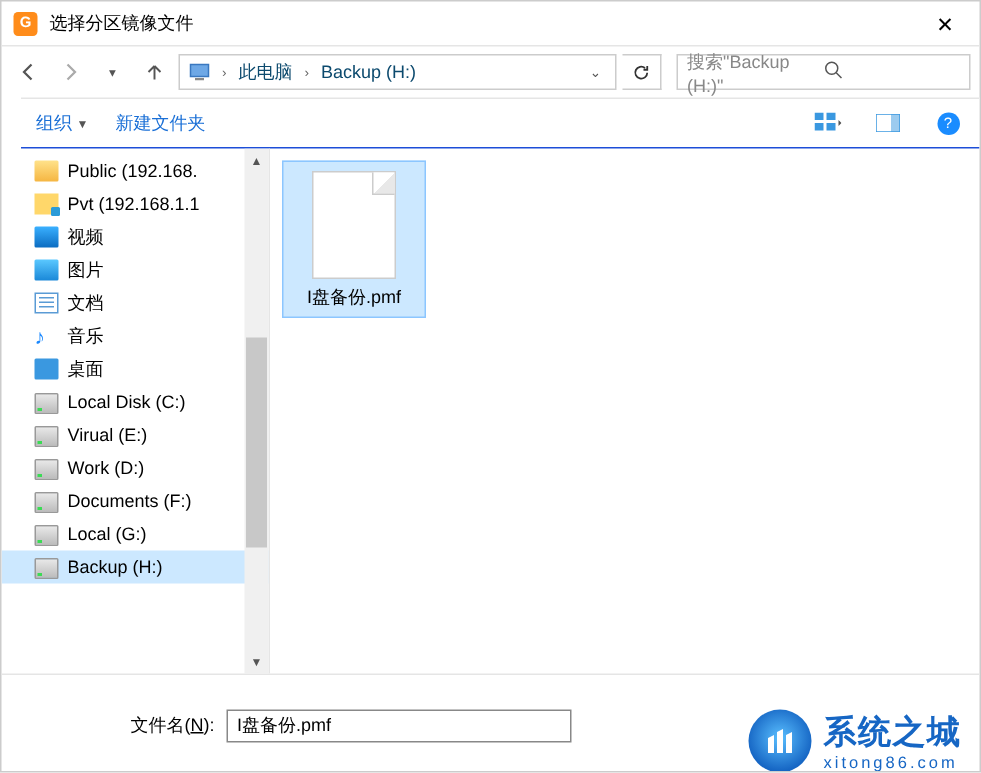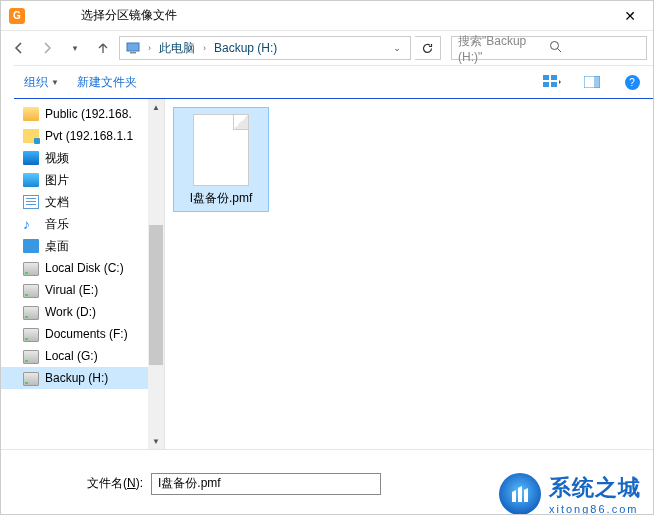--- a/index.html
+++ b/index.html
@@ -1,20 +1,20 @@
 <!DOCTYPE html>
 <html><head>
 <meta charset="utf-8">
 <style>
 * { box-sizing: border-box; margin: 0; padding: 0; font-family: "Microsoft YaHei", "Segoe UI", sans-serif; }
 body { width: 654px; height: 515px; background: #fff; overflow: hidden; font-size: 12px; color: #000; border: 1px solid #ccc; }
 
 .titlebar { height: 30px; display: flex; align-items: center; padding: 0 8px; border-bottom: 1px solid #e5e5e5; }
 .titlebar .app-icon { width: 16px; height: 16px; background: #ff8c1a; border-radius: 3px; display: flex; align-items: center; justify-content: center; color: #fff; font-weight: bold; font-size: 10px; margin-right: 8px; }
-.titlebar .title { flex: 1; font-size: 12px; margin-left: 48px; }
+.titlebar .title { flex: 1; font-size: 12px; }
 .titlebar .close { width: 30px; text-align: center; font-size: 14px; cursor: default; }
 
 .navbar { height: 34px; display: flex; align-items: center; padding: 0 6px; gap: 4px; }
 .nav-btn { width: 24px; height: 24px; display: flex; align-items: center; justify-content: center; color: #555; border-radius: 2px; }
 .addrbar { flex: 1; height: 24px; border: 1px solid #ccc; display: flex; align-items: center; padding: 0 6px; gap: 4px; font-size: 12px; background: #fff; }
 .addrbar .chev { color: #666; font-size: 9px; padding: 0 4px; }
 .addrbar .seg { color: #0c4a6e; }
 .addrbar .spacer { flex: 1; }
 .addr-drop { width: 14px; text-align: center; color: #555; font-size: 9px; }
 .refresh { width: 26px; height: 24px; border: 1px solid #ccc; border-left: none; display: flex; align-items: center; justify-content: center; color: #333; }
@@ -23,21 +23,21 @@
 .searchbox .sicon { color: #555; }
 
 .toolbar { height: 34px; border-top: 1px solid #e5e5e5; border-bottom: 1px solid #1d4ed8; display: flex; align-items: center; padding: 0 10px; gap: 18px; background: #fff; margin-left: 13px; }
 .toolbar .t-btn { color: #1a6fd6; font-size: 12px; display: flex; align-items: center; gap: 3px; }
 .toolbar .drop { font-size: 8px; color: #555; }
 .toolbar .spacer { flex: 1; }
 .toolbar .view-icon { width: 22px; height: 22px; display: flex; align-items: center; justify-content: center; color: #333; }
 .help-icon { width: 15px; height: 15px; border-radius: 50%; background: #1a8cff; color: #fff; font-size: 10px; display: flex; align-items: center; justify-content: center; }
 
 .main { display: flex; height: 350px; }
-.sidebar { width: 164px; border-right: 1px solid #e5e5e5; overflow: hidden; position: relative; }
+.sidebar { width: 179px; border-right: 1px solid #e5e5e5; overflow: hidden; position: relative; }
 .tree { padding: 4px 0; }
 .tree-item { height: 22px; display: flex; align-items: center; padding-left: 22px; gap: 6px; font-size: 12px; white-space: nowrap; }
 .tree-item.sel { background: #cce8ff; }
 .tree-item .ticon { width: 16px; height: 14px; flex-shrink: 0; }
 .ico-pub { background: linear-gradient(#ffe28a,#f5b642); border-radius: 1px; }
 .ico-net { background: #ffd76a; position: relative; }
 .ico-net::after { content: ""; position: absolute; right: -1px; bottom: -1px; width: 6px; height: 6px; background: #2b9bd8; border-radius: 1px; }
 .ico-video { background: linear-gradient(#3ab0ff,#0b6cc1); border-radius: 1px; }
 .ico-pic { background: linear-gradient(#5ac8ff,#1a88d8); border-radius: 1px; }
 .ico-doc { background: #fff; border: 1px solid #5a9bd5; position: relative; }

